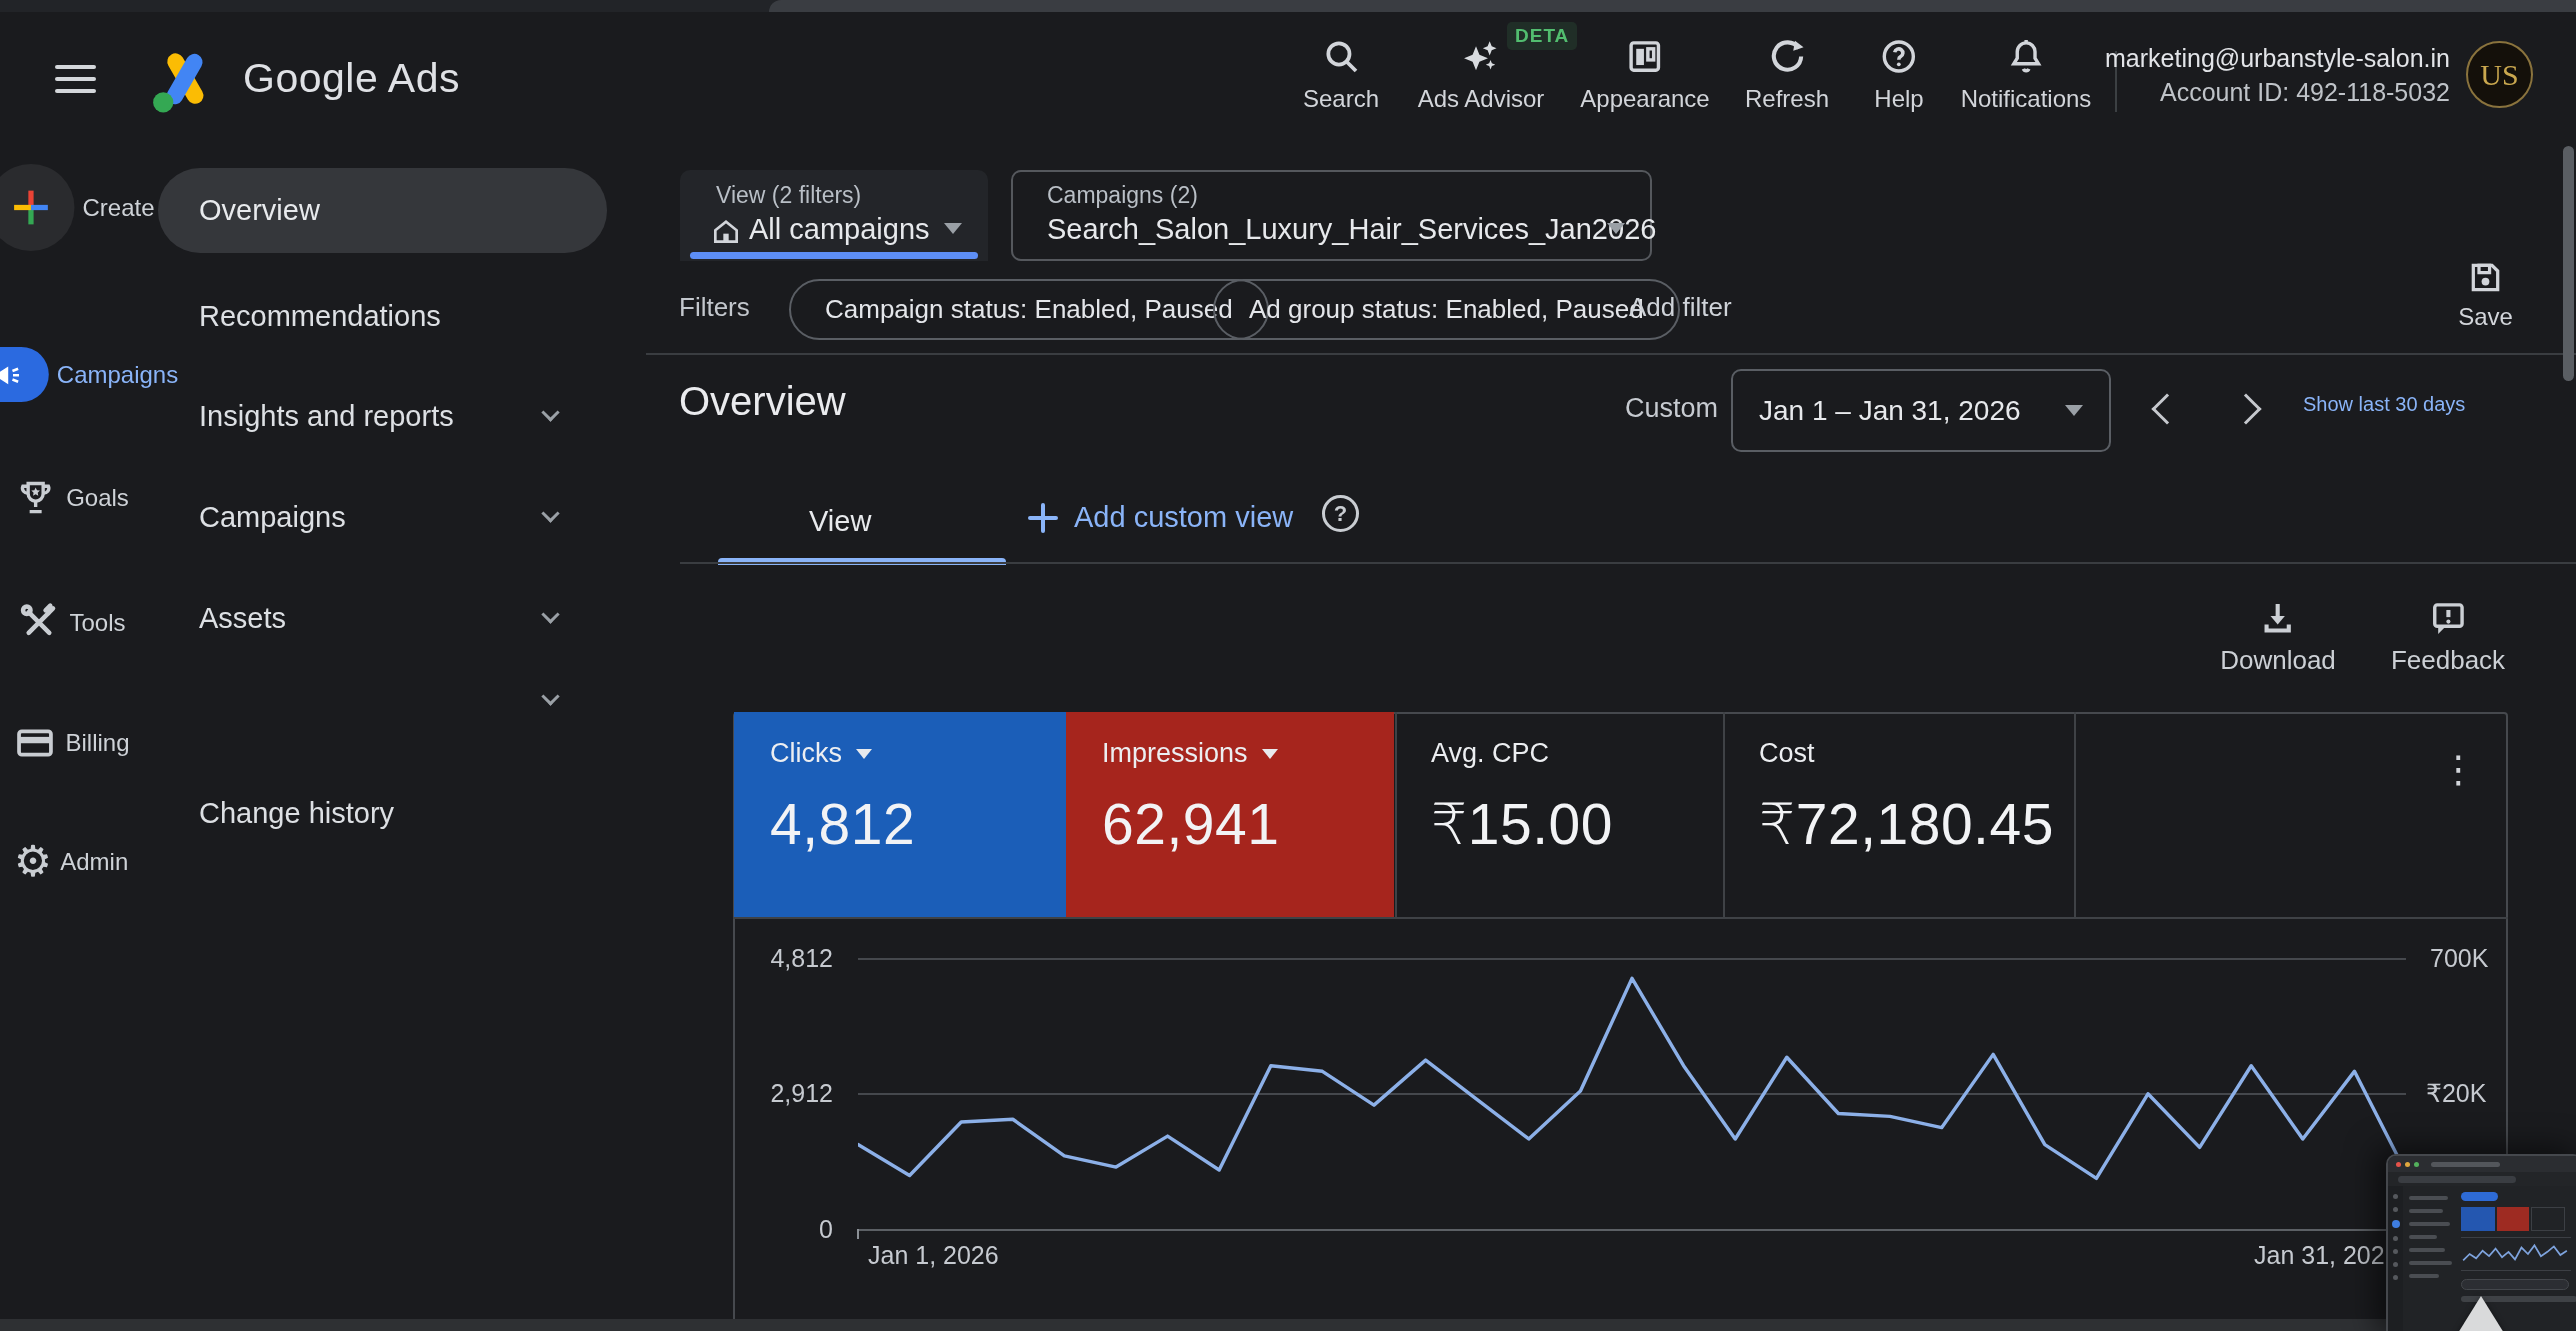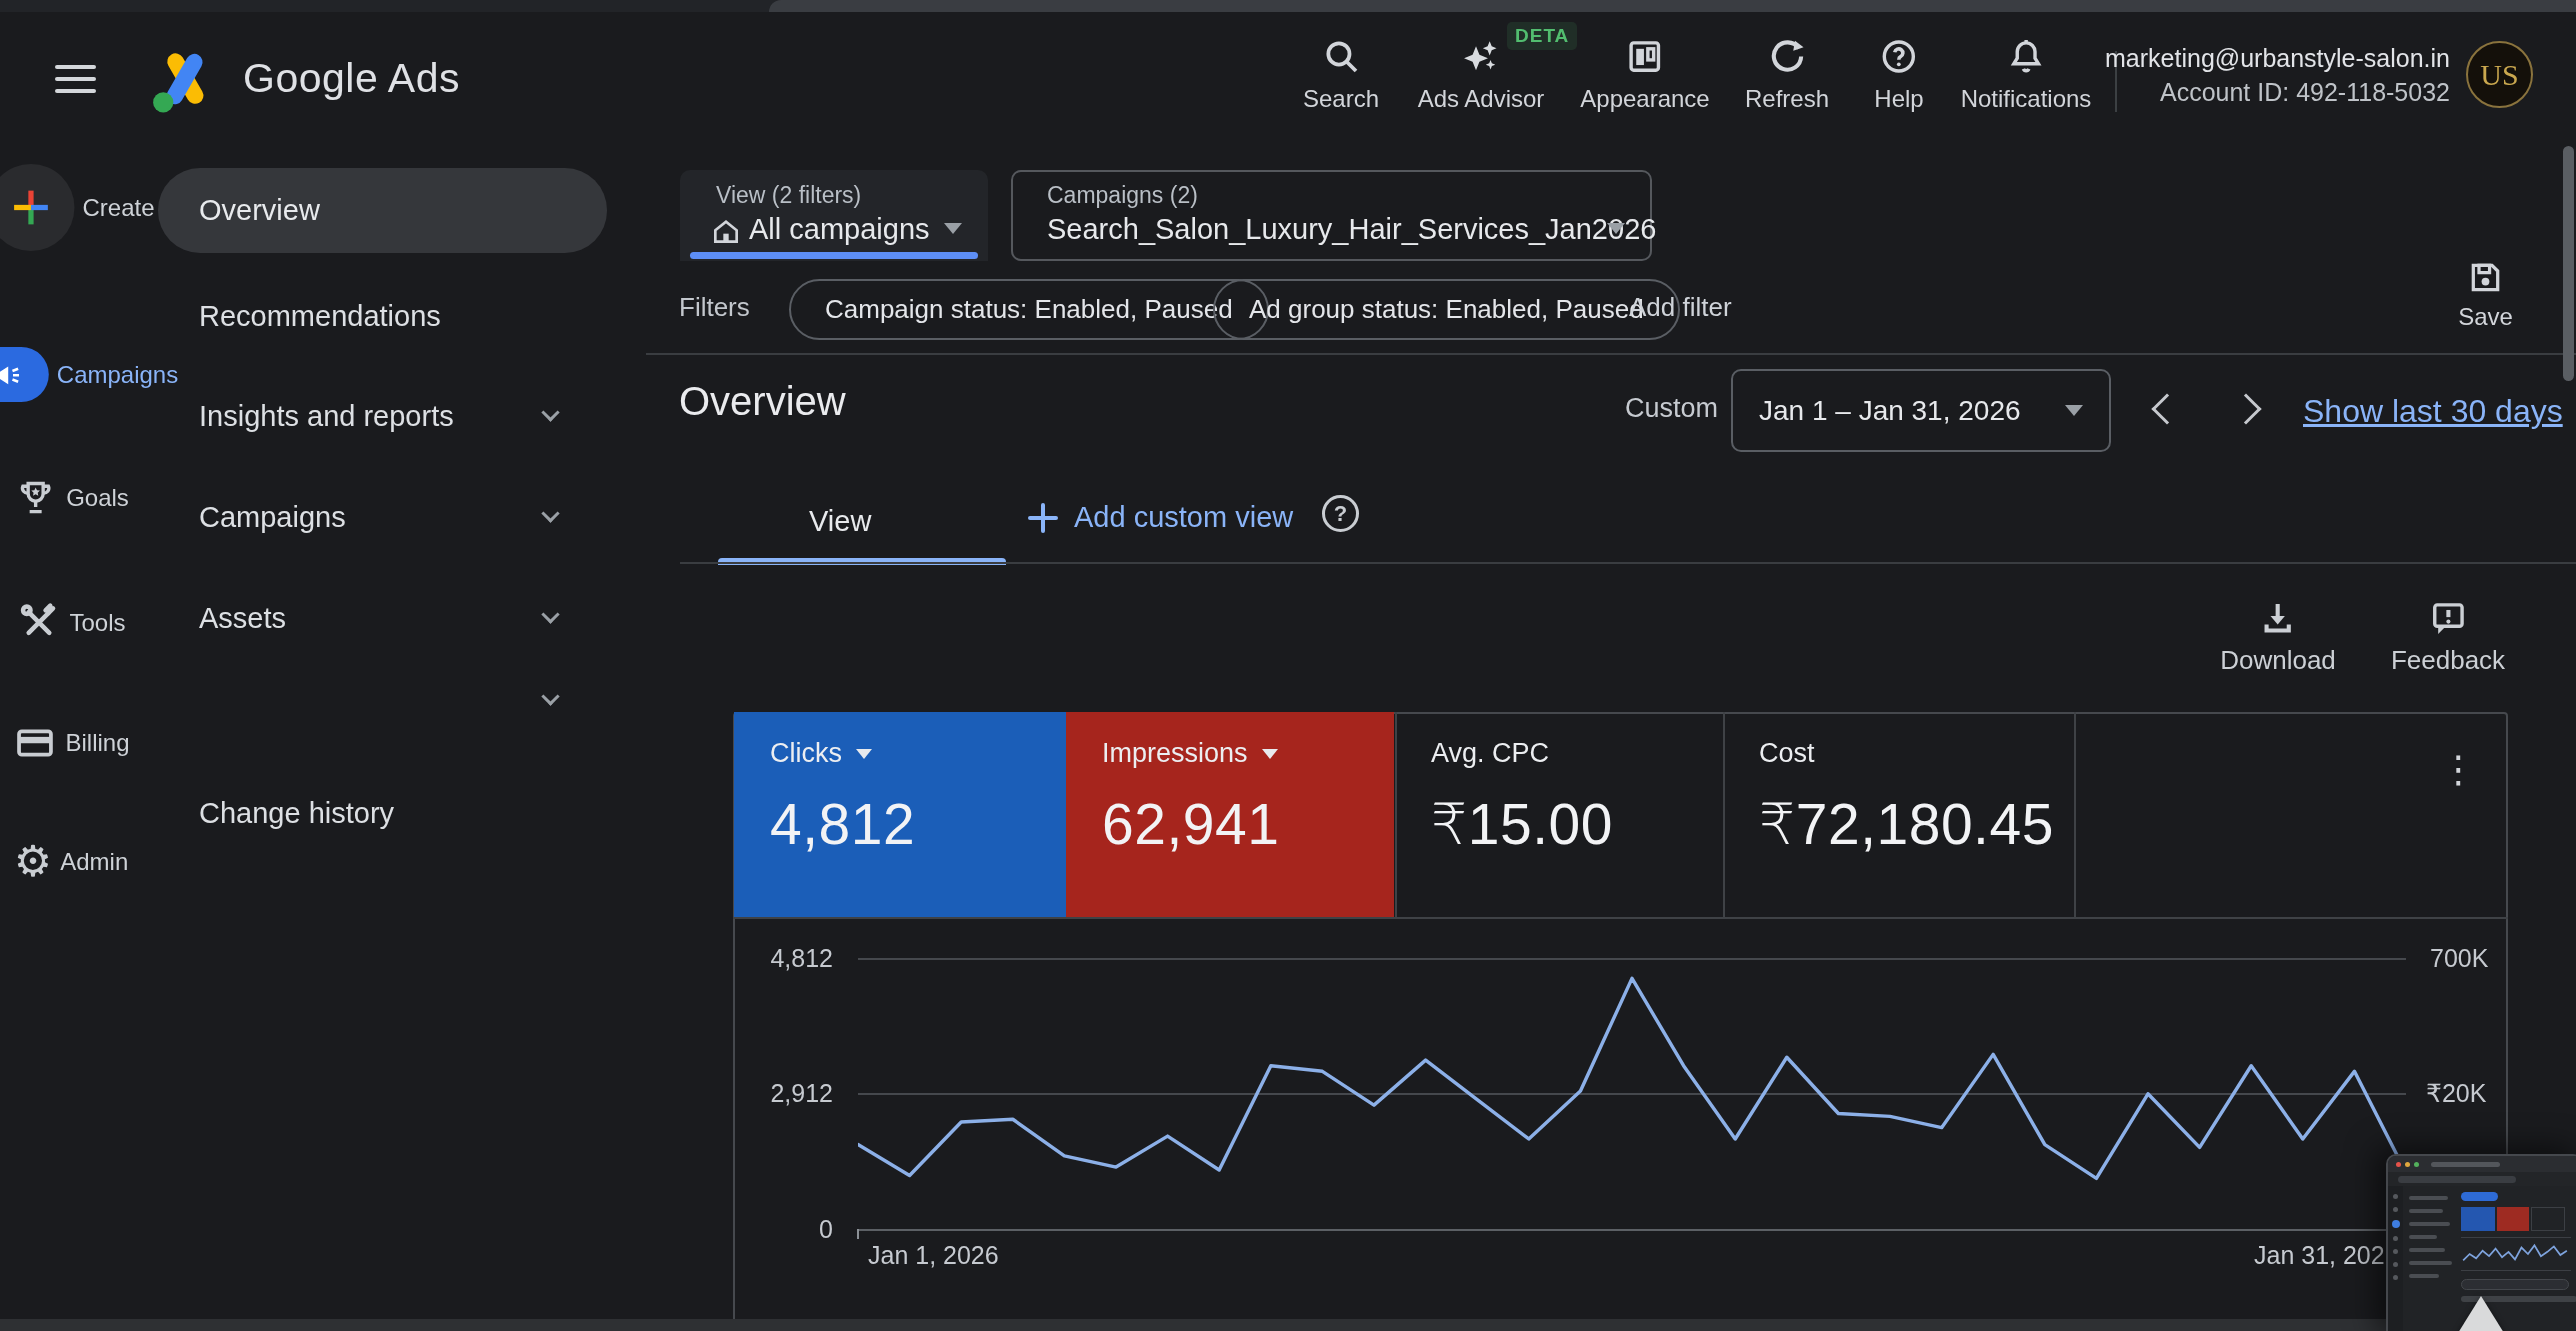--- a/index.html
+++ b/index.html
@@ -64,21 +64,21 @@
 
   
   .page-title { left:679px; top:379px; font-size:40px; color:#eaebee; }
   .date-mode { left:1625px; top:393px; font-size:27px; color:#c6cad0; }
   .date-box { left:1731px; top:369px; width:380px; height:83px; border:2px solid #5a5e64; border-radius:10px;
               display:flex; align-items:center; justify-content:space-between; padding:0 26px; cursor:pointer; }
   .date-box .tile-value { font-size:28px; }
   .nav-chev { width:22px; height:22px; border-left:3px solid #c6c9ce; border-bottom:3px solid #c6c9ce; cursor:pointer; }
   .nav-chev.left  { left:2156px; top:398px; transform:rotate(45deg); }
   .nav-chev.right { left:2235px; top:398px; transform:rotate(225deg); }
-  .show-last { left:2303px; top:393px; font-size:32px; color:#8ab4f8; cursor:pointer;text-decoration:underline; }
+  .show-last { left:2303px; top:393px; font-size:20px; color:#8ab4f8; cursor:pointer; }
 
   
   .tab-home { left:809px; top:505px; font-size:29px; color:#e8eaed; cursor:pointer; }
   .tab-underline { left:718px; top:558px; width:288px; height:7px; background:#8ab4f8; border-radius:4px 4px 0 0; }
   .add-view { left:1028px; top:501px; display:flex; align-items:center; gap:16px; color:#8ab4f8; font-size:29px; cursor:pointer; }
   .help-circle { width:37px; height:37px; border:3px solid #c9cdd2; border-radius:50%; color:#c9cdd2;
                  display:flex; align-items:center; justify-content:center; font-size:22px; font-weight:bold; }
   .tabs-help { left:1322px; top:495px; cursor:pointer; }
 
   

